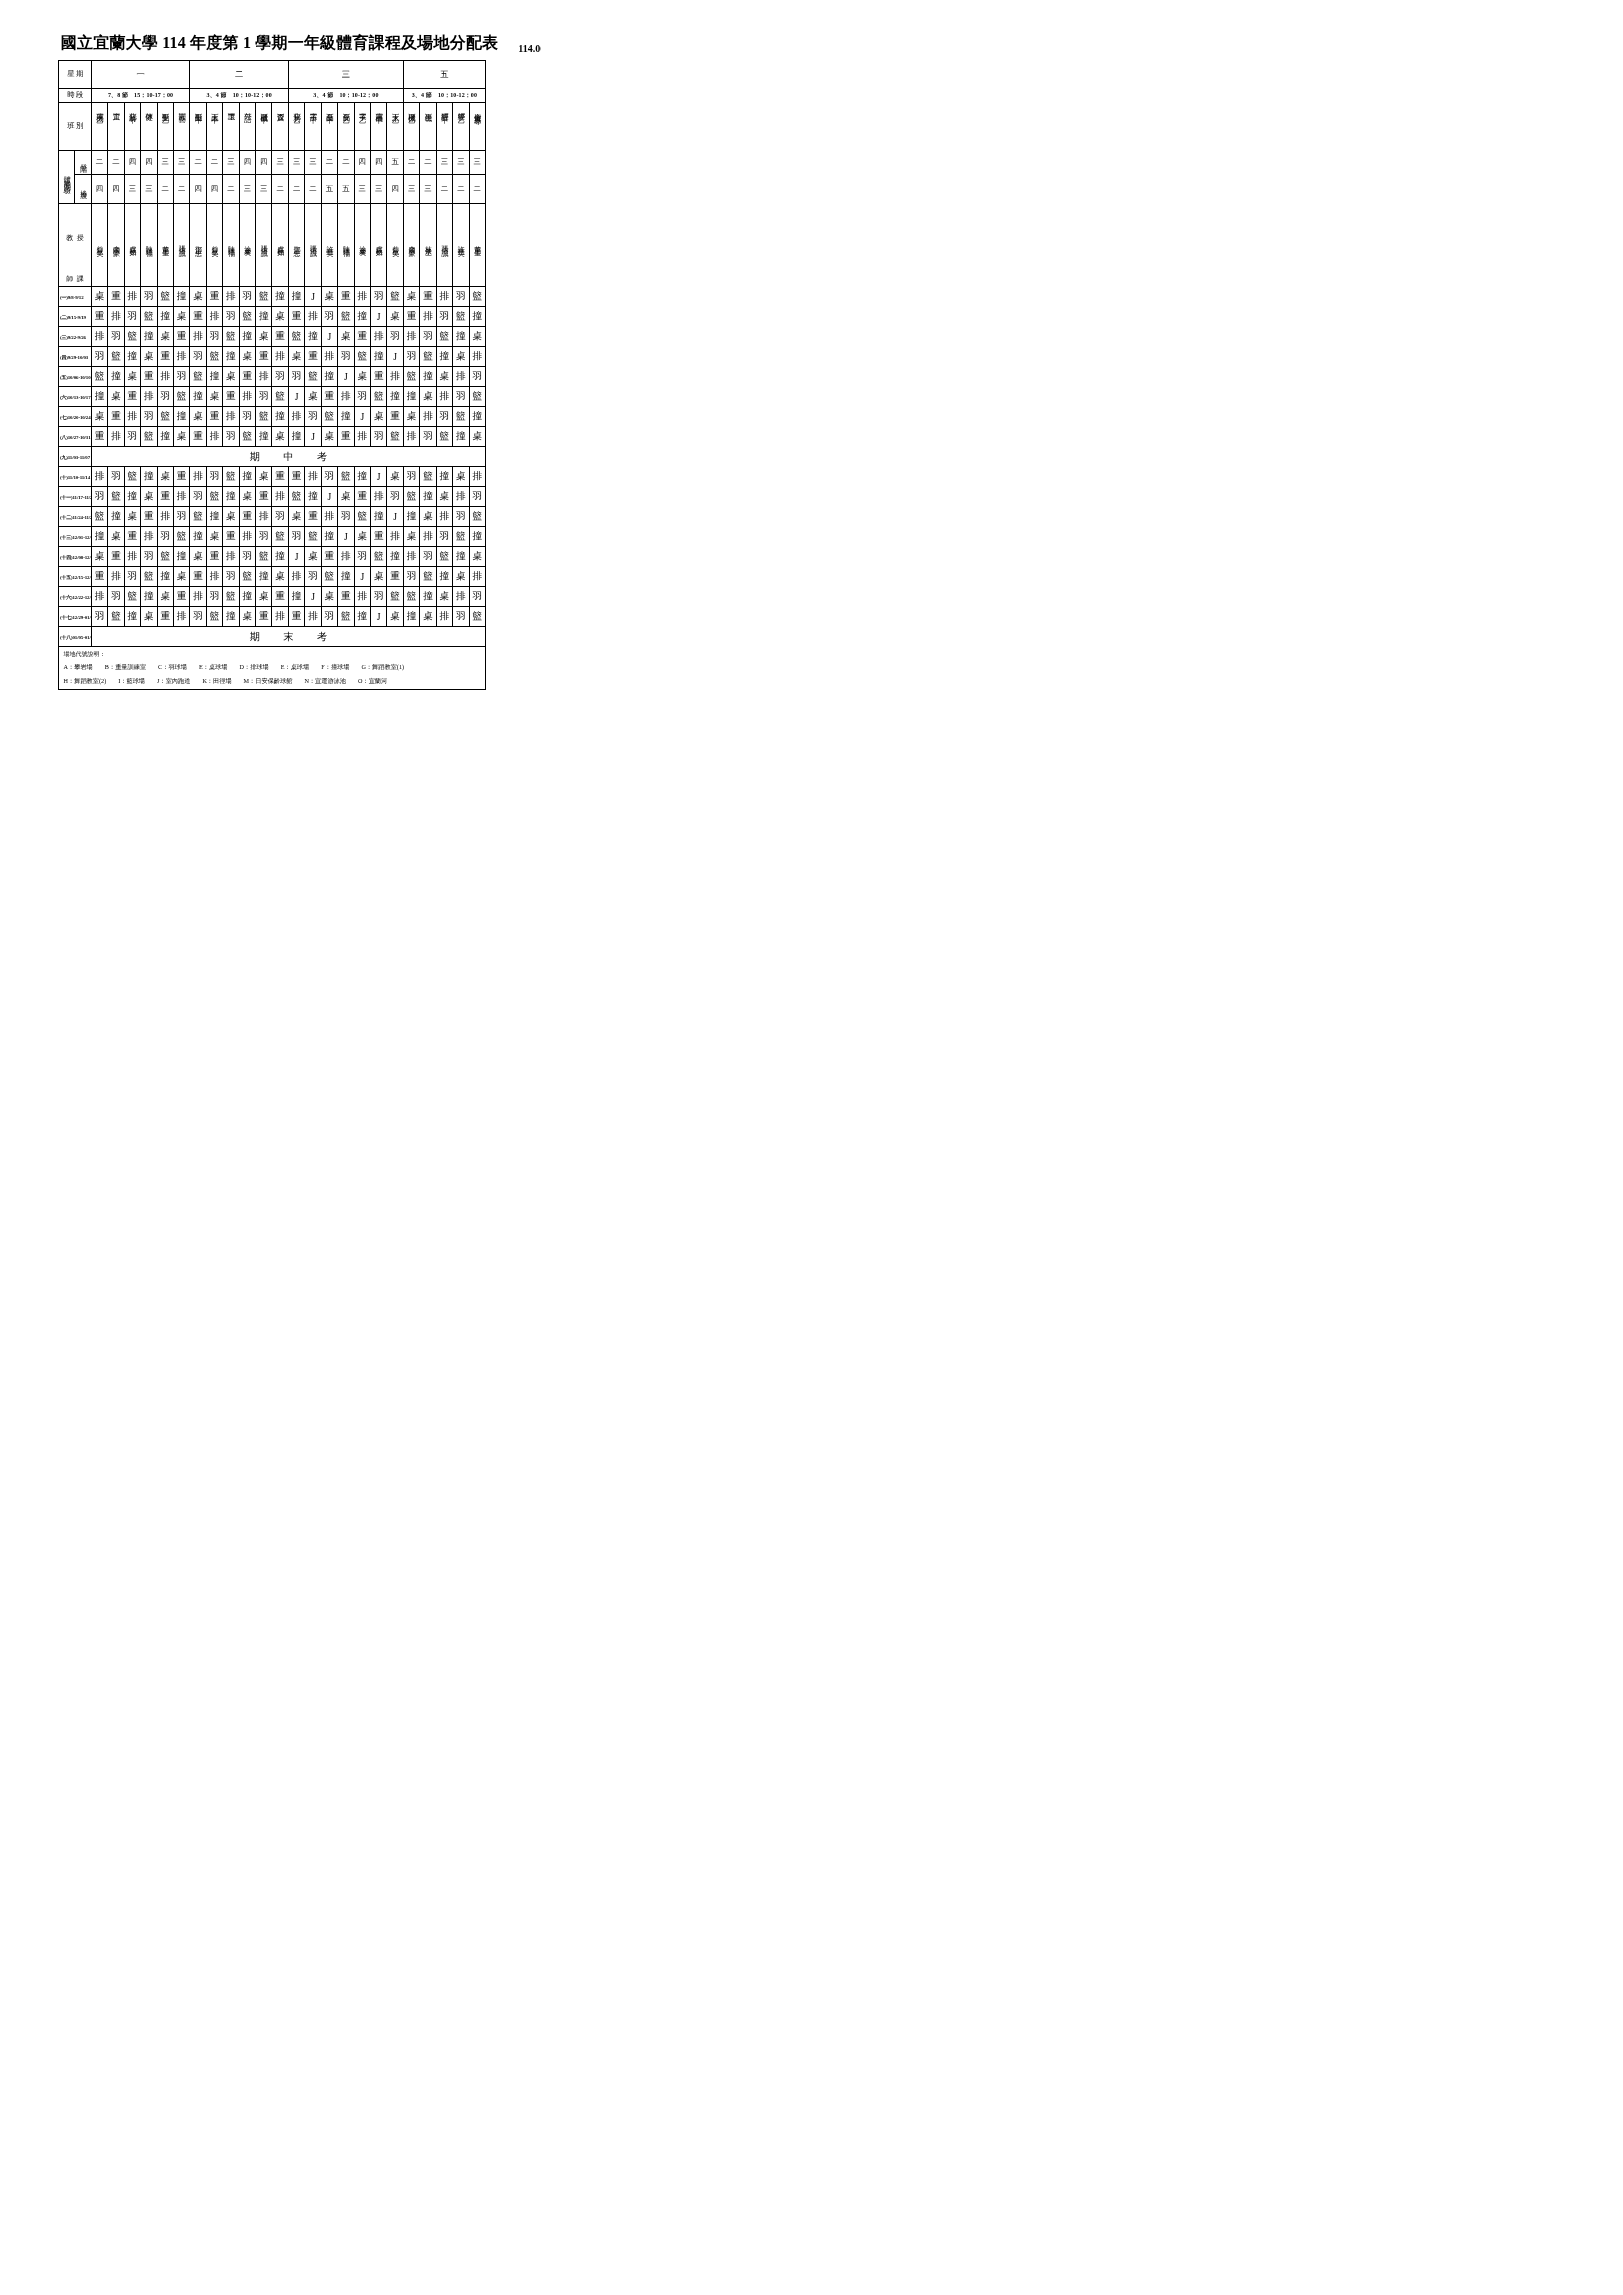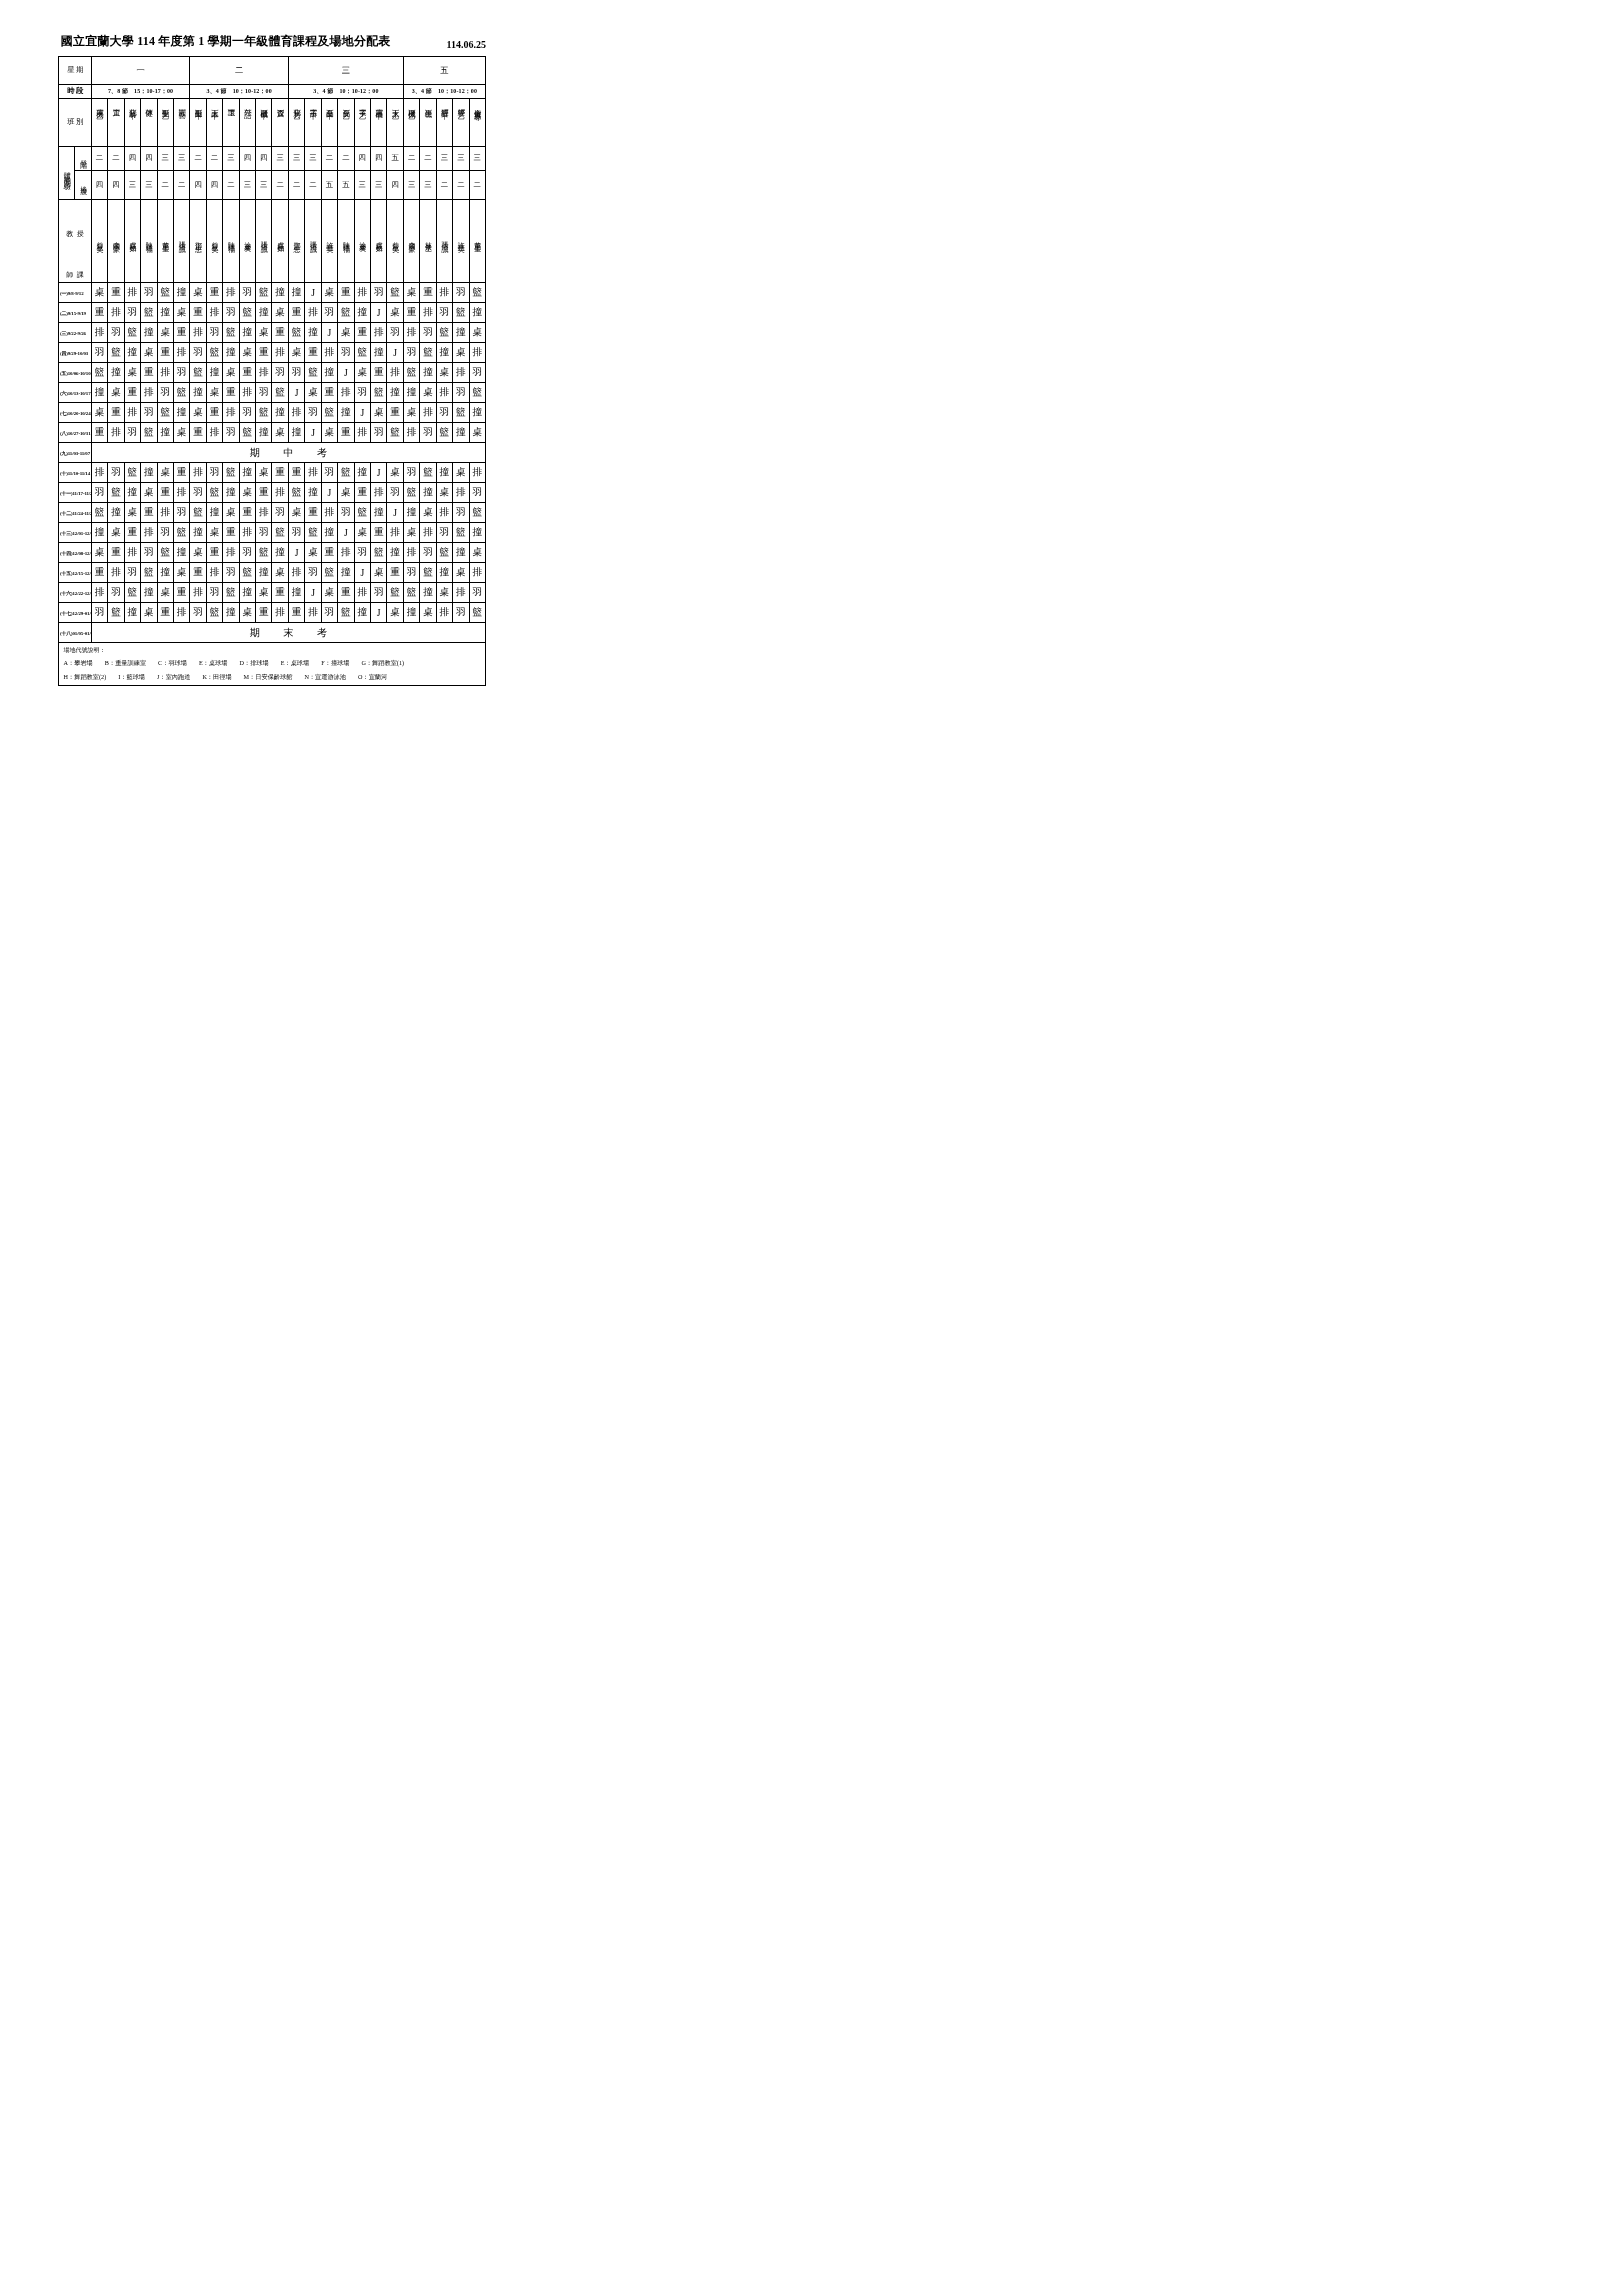--- a/index.html
+++ b/index.html
@@ -1,28 +1,28 @@
 <!DOCTYPE html>
 <html style="font-size:7.4px"><head>
 <meta charset="utf-8">
 <style>
   html,body{margin:0;padding:0;background:#fff;color:#000;
     font-family:"Liberation Serif","DejaVu Serif",serif;}
   body{width:541px;min-height:765px;}
   .page{padding:33px 0 0 58px;width:430px;}
   .titlebar{width:428px;display:flex;justify-content:space-between;align-items:flex-end;margin-bottom:5.6px;}
-  .title{font-size:12px;font-weight:bold;letter-spacing:0.2px;padding-left:2.8px;white-space:nowrap;}
+  .title{font-size:16px;font-weight:bold;letter-spacing:0.2px;padding-left:2.8px;white-space:nowrap;}
   .date{font-size:10px;font-weight:bold;margin-left:20px;}
   table{border-collapse:collapse;border:1.4px solid #000;table-layout:fixed;width:428px;}
   td{border:0.5px solid #000;border-top-width:0.9px;border-bottom-width:0.9px;
      padding:0;text-align:center;vertical-align:middle;overflow:hidden;}
   td.lab{border-right-width:0.9px;}
   td.gs{border-left-width:0.9px;}
   .r-day td{height:27px;}
-  .r-time td{height:13px;font-weight:bold;}
+  .r-time td{height:13px;}
   .r-class td{height:47px;vertical-align:top;}
   .r-step td{height:23px;}
   .r-crunch td{height:28px;}
   .r-teach td{height:37px;}
   .r-week td{height:19px;}
   .r-legend td{height:32px;}
   .hlab{font-size:7.4px;letter-spacing:1.4px;padding-left:2px;}
   .day{font-size:8.3px;}
   .time{font-size:6px;font-weight:bold;letter-spacing:0.1px;white-space:nowrap;}
   .vert{writing-mode:vertical-rl;text-orientation:upright;display:inline-block;vertical-align:top;}

